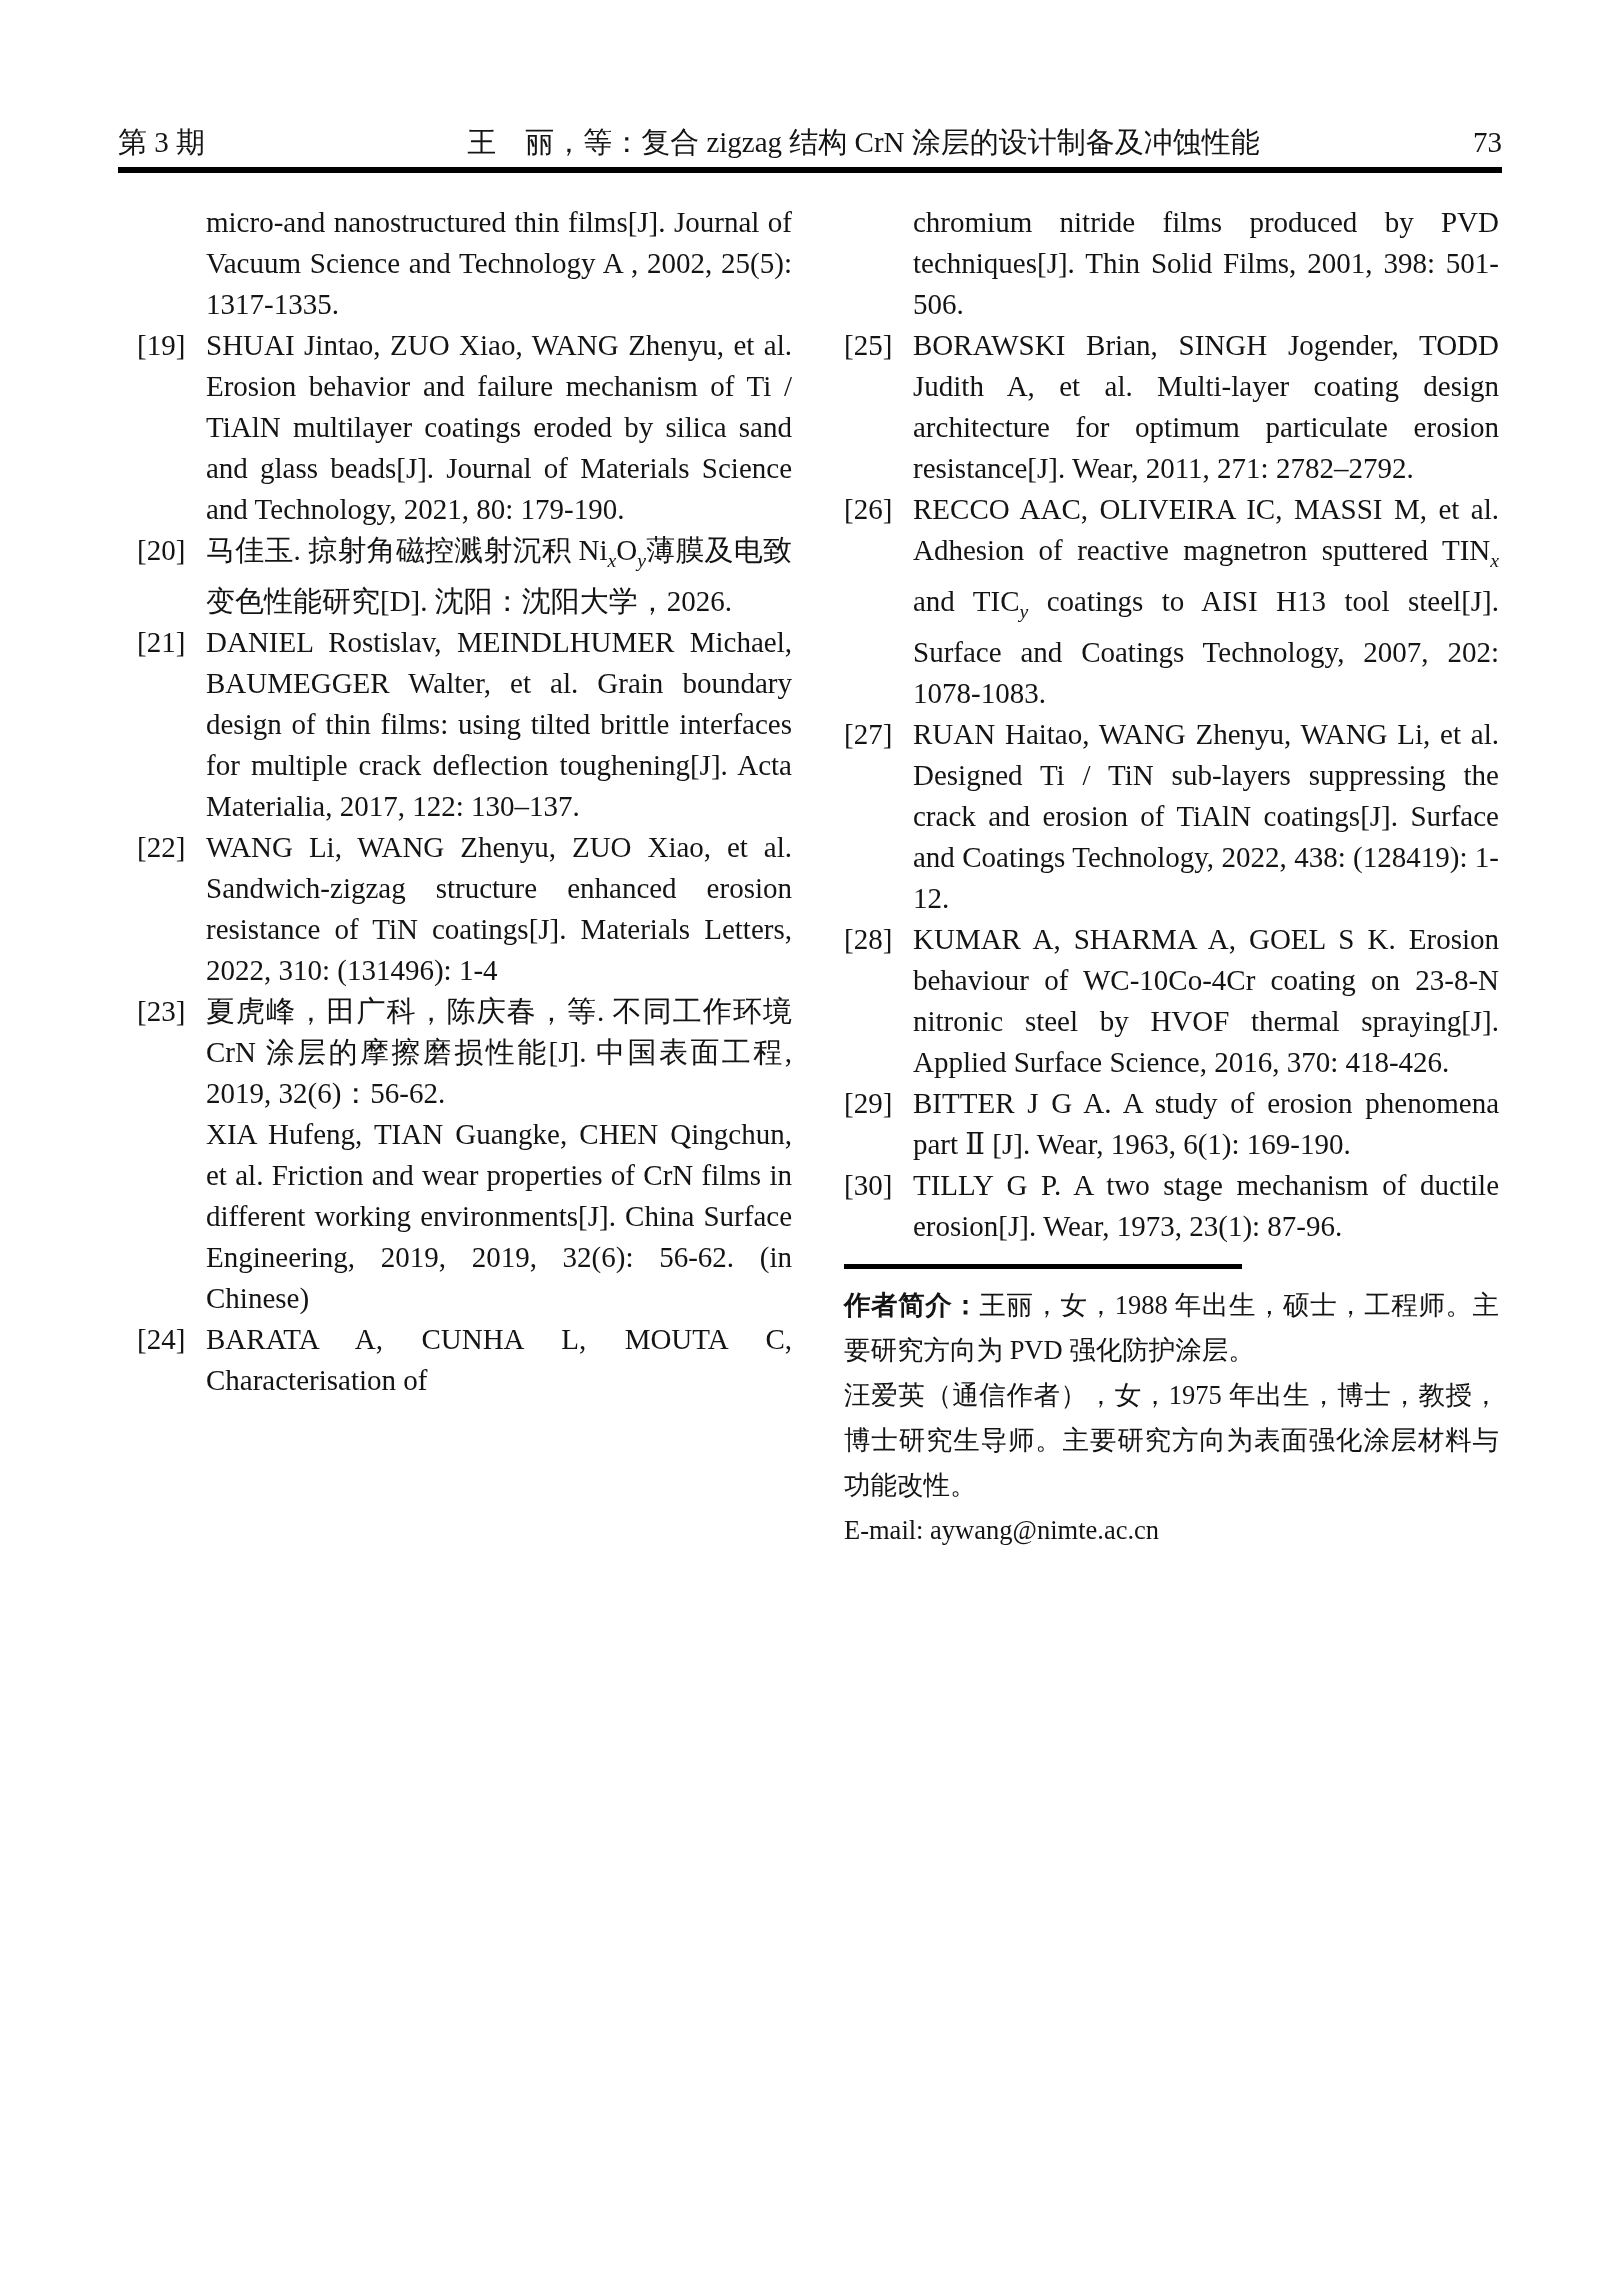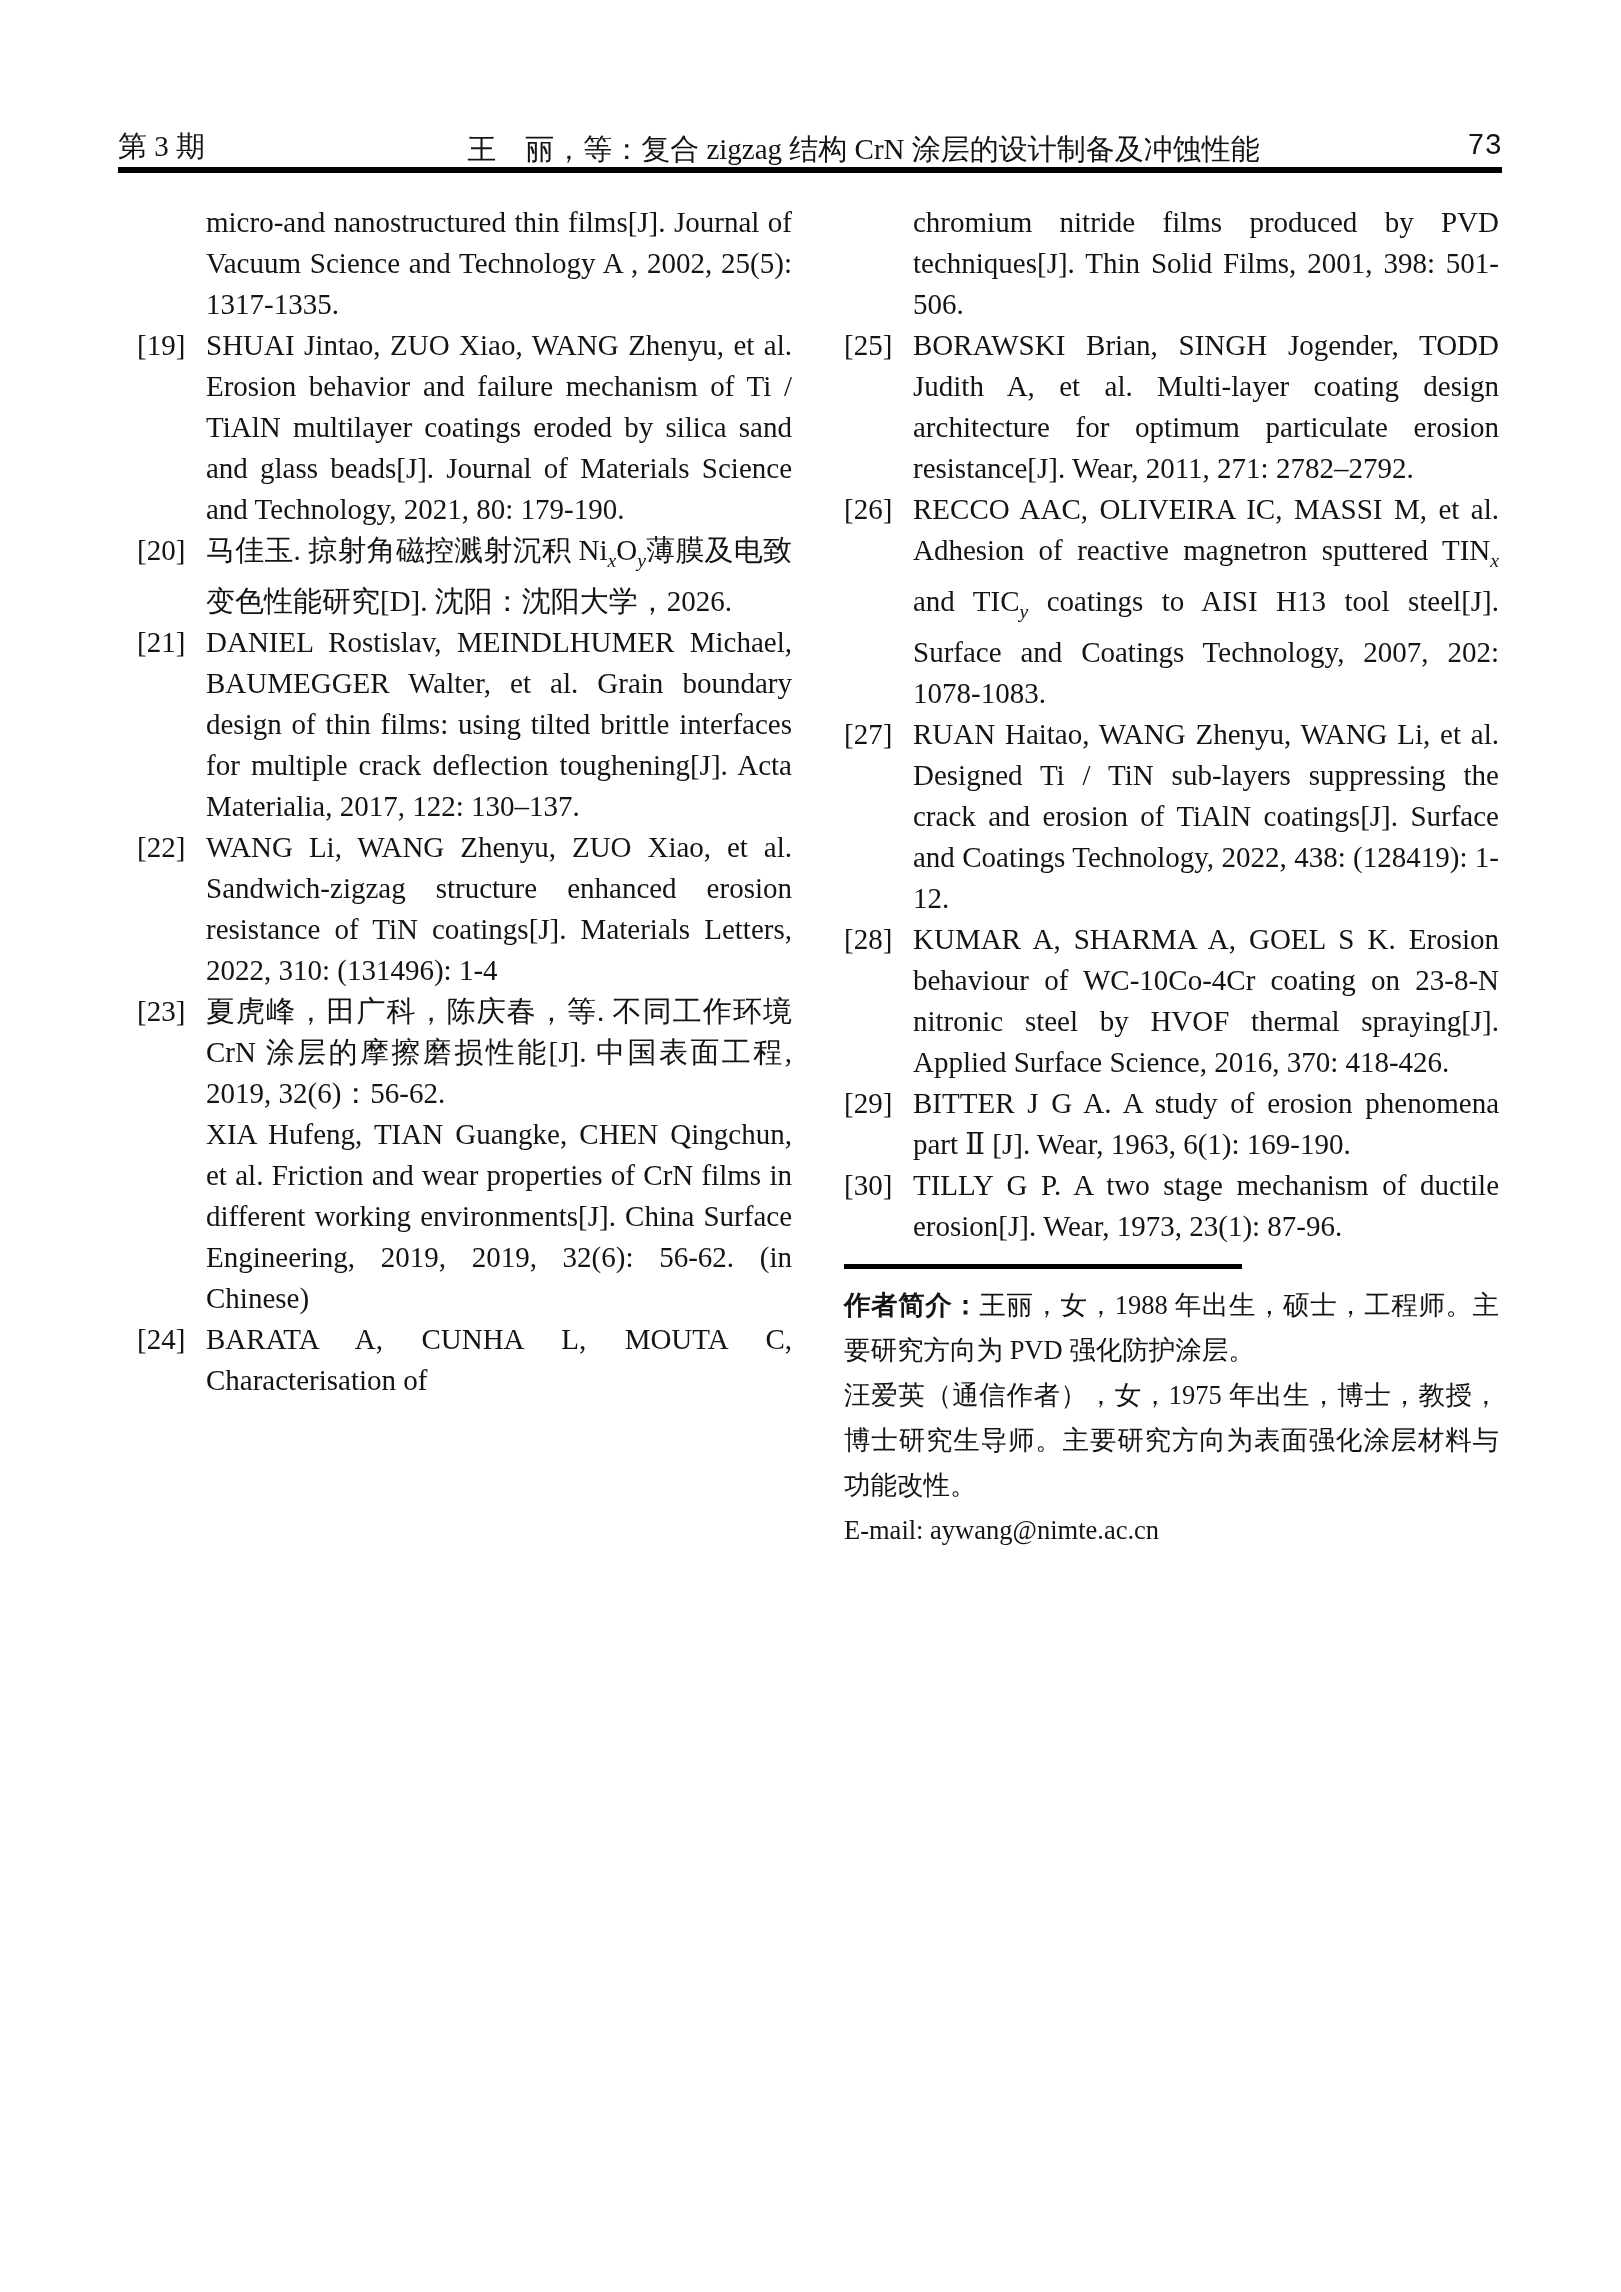--- a/index.html
+++ b/index.html
@@ -11,22 +11,22 @@
     font-family:"Liberation Serif","DejaVu Serif",serif;
     color:#141414;
   }
   
   .running-header {
     position:absolute; left:118px; top:125px; width:1384px;
     display:flex; align-items:center;
     font-size:29px; line-height:35px; white-space:nowrap;
   }
   .running-header .issue { flex:none; }
-  .running-header .rtitle { flex:1; text-align:center; padding-left:69px;margin-top:7px; }
-  .running-header .pageno { flex:none; text-align:right; min-width:49px;font-family:Liberation Mono, monospace; }
+  .running-header .rtitle { flex:1; text-align:center; padding-left:69px; }
+  .running-header .pageno { flex:none; text-align:right; min-width:49px; }
   .header-rule {
     position:absolute; left:118px; top:167px; width:1384px; height:5.9px;
     background:#000;
   }
   
   .columns {
     position:absolute; left:137px; top:202px; width:1362px;
     display:flex; gap:52px;
   }
   .refcol { width:659px; font-size:29px; line-height:41px; }

